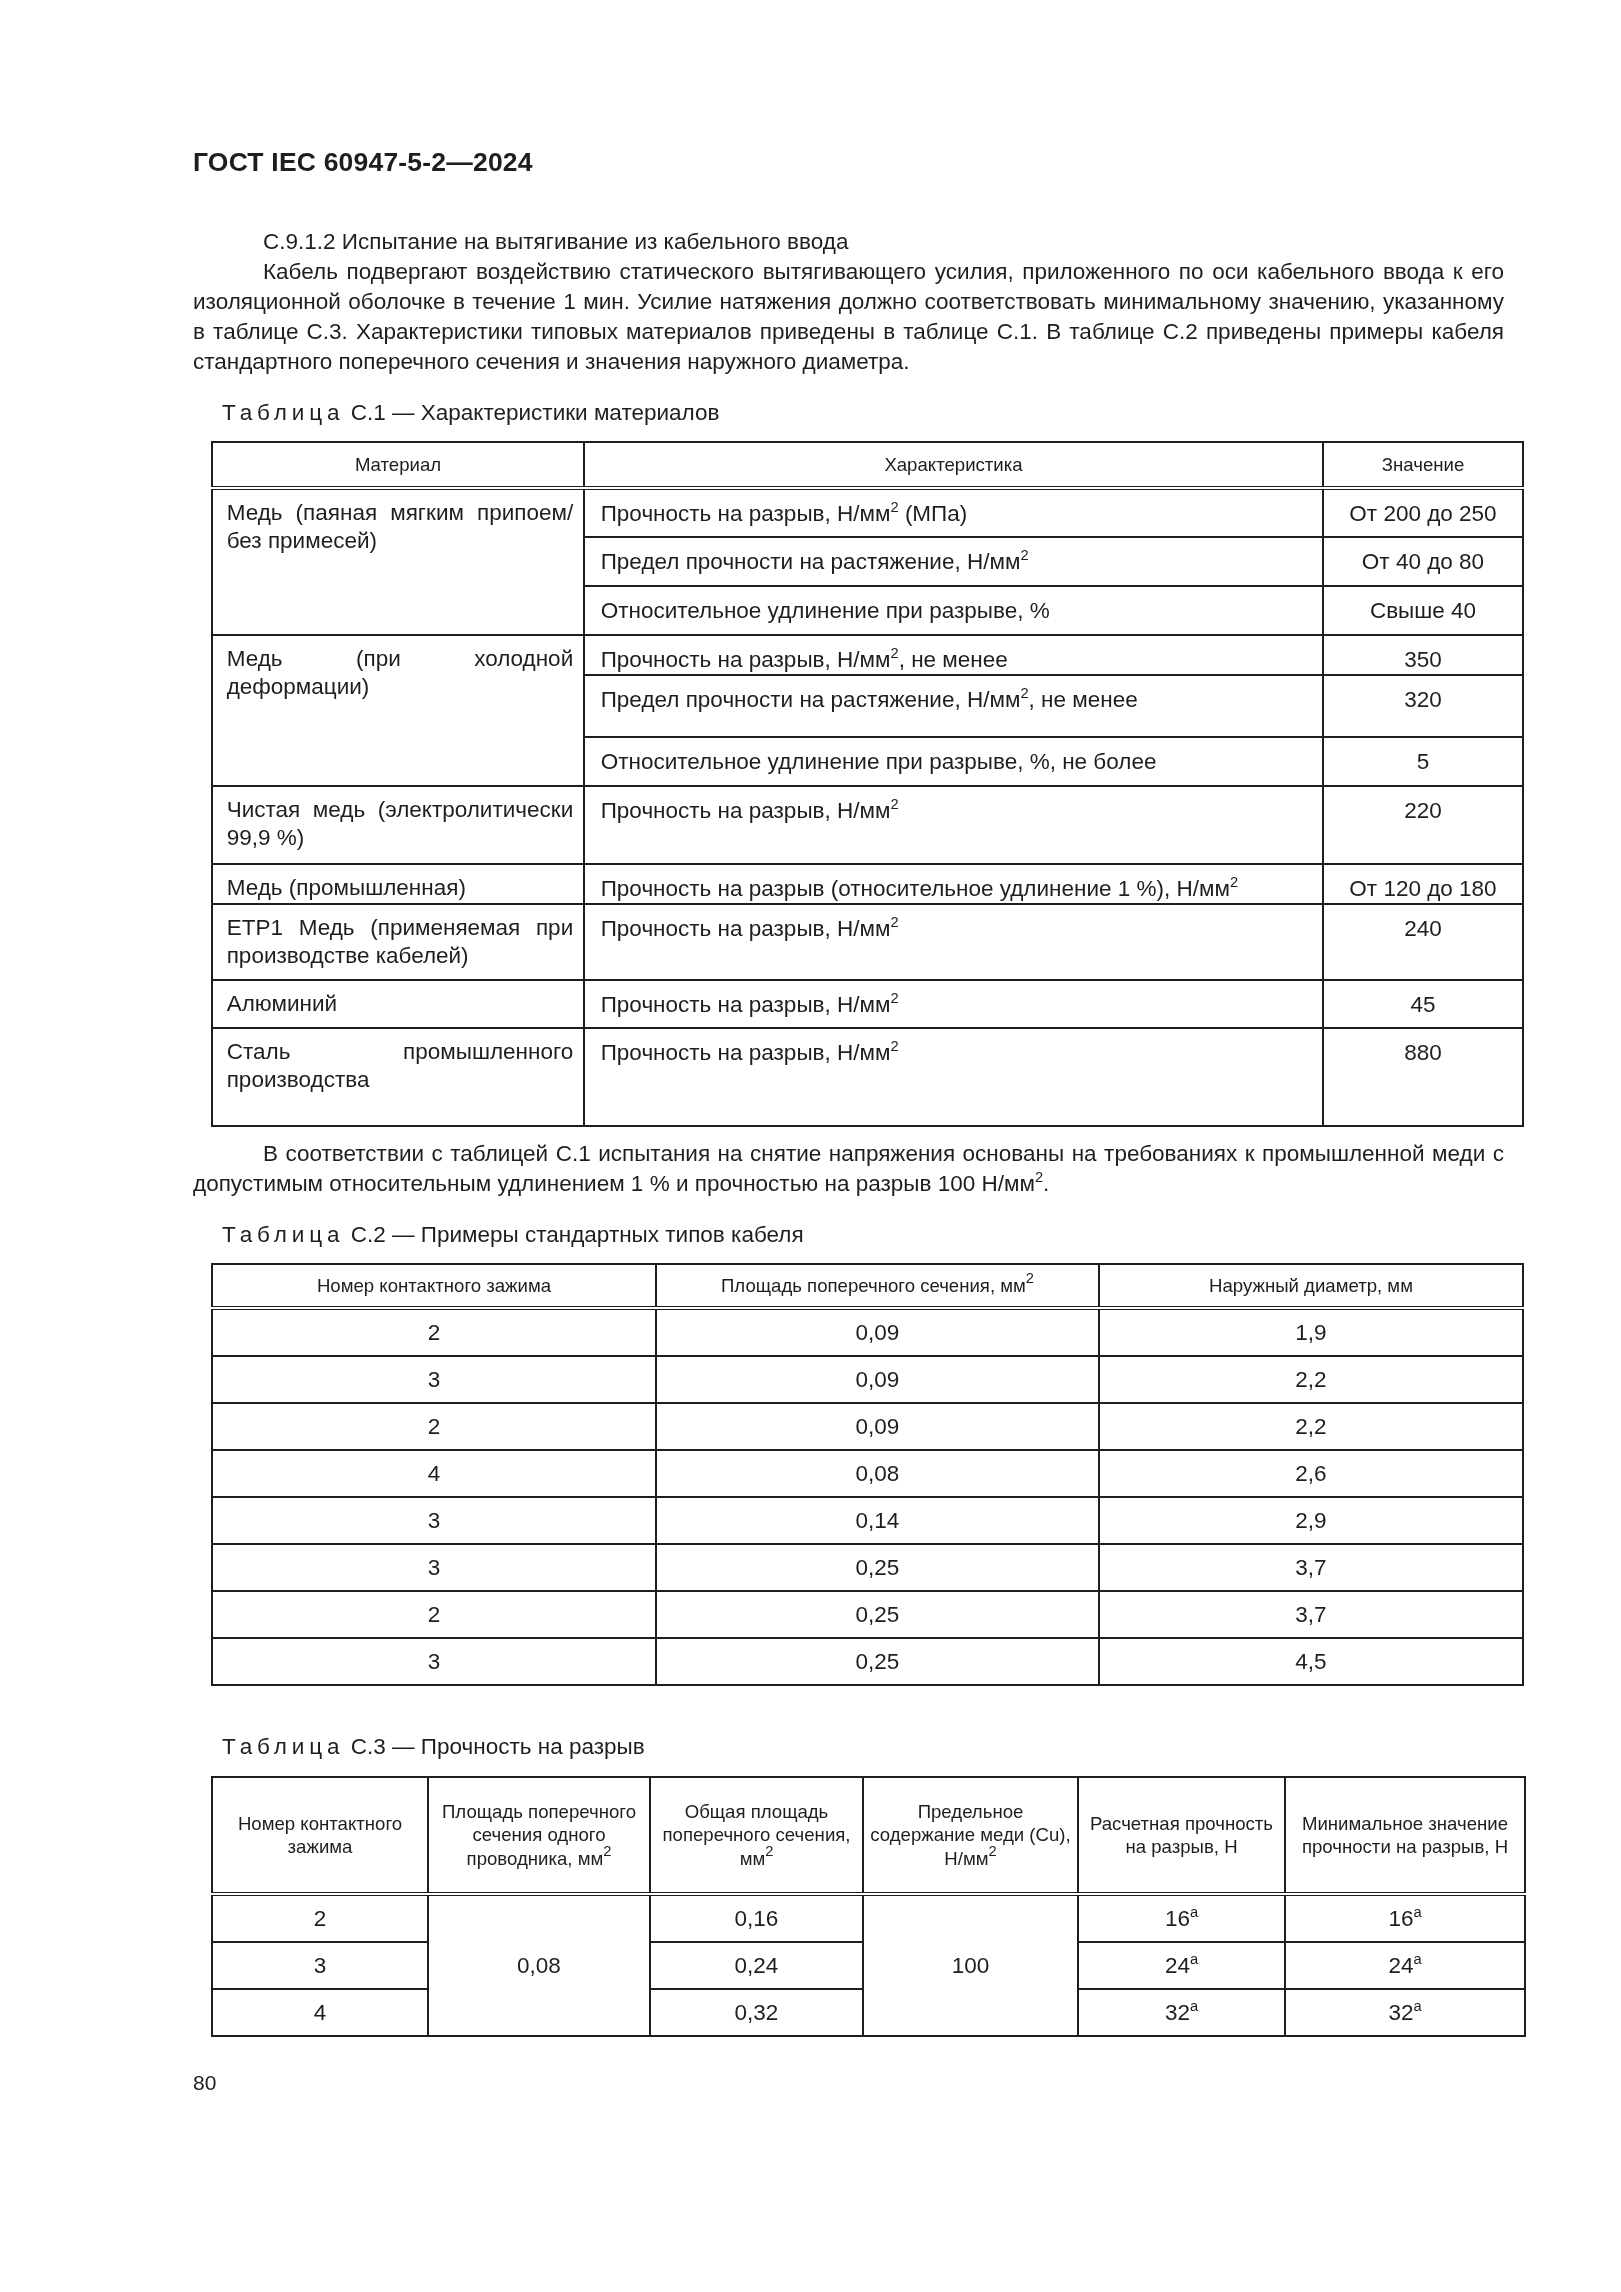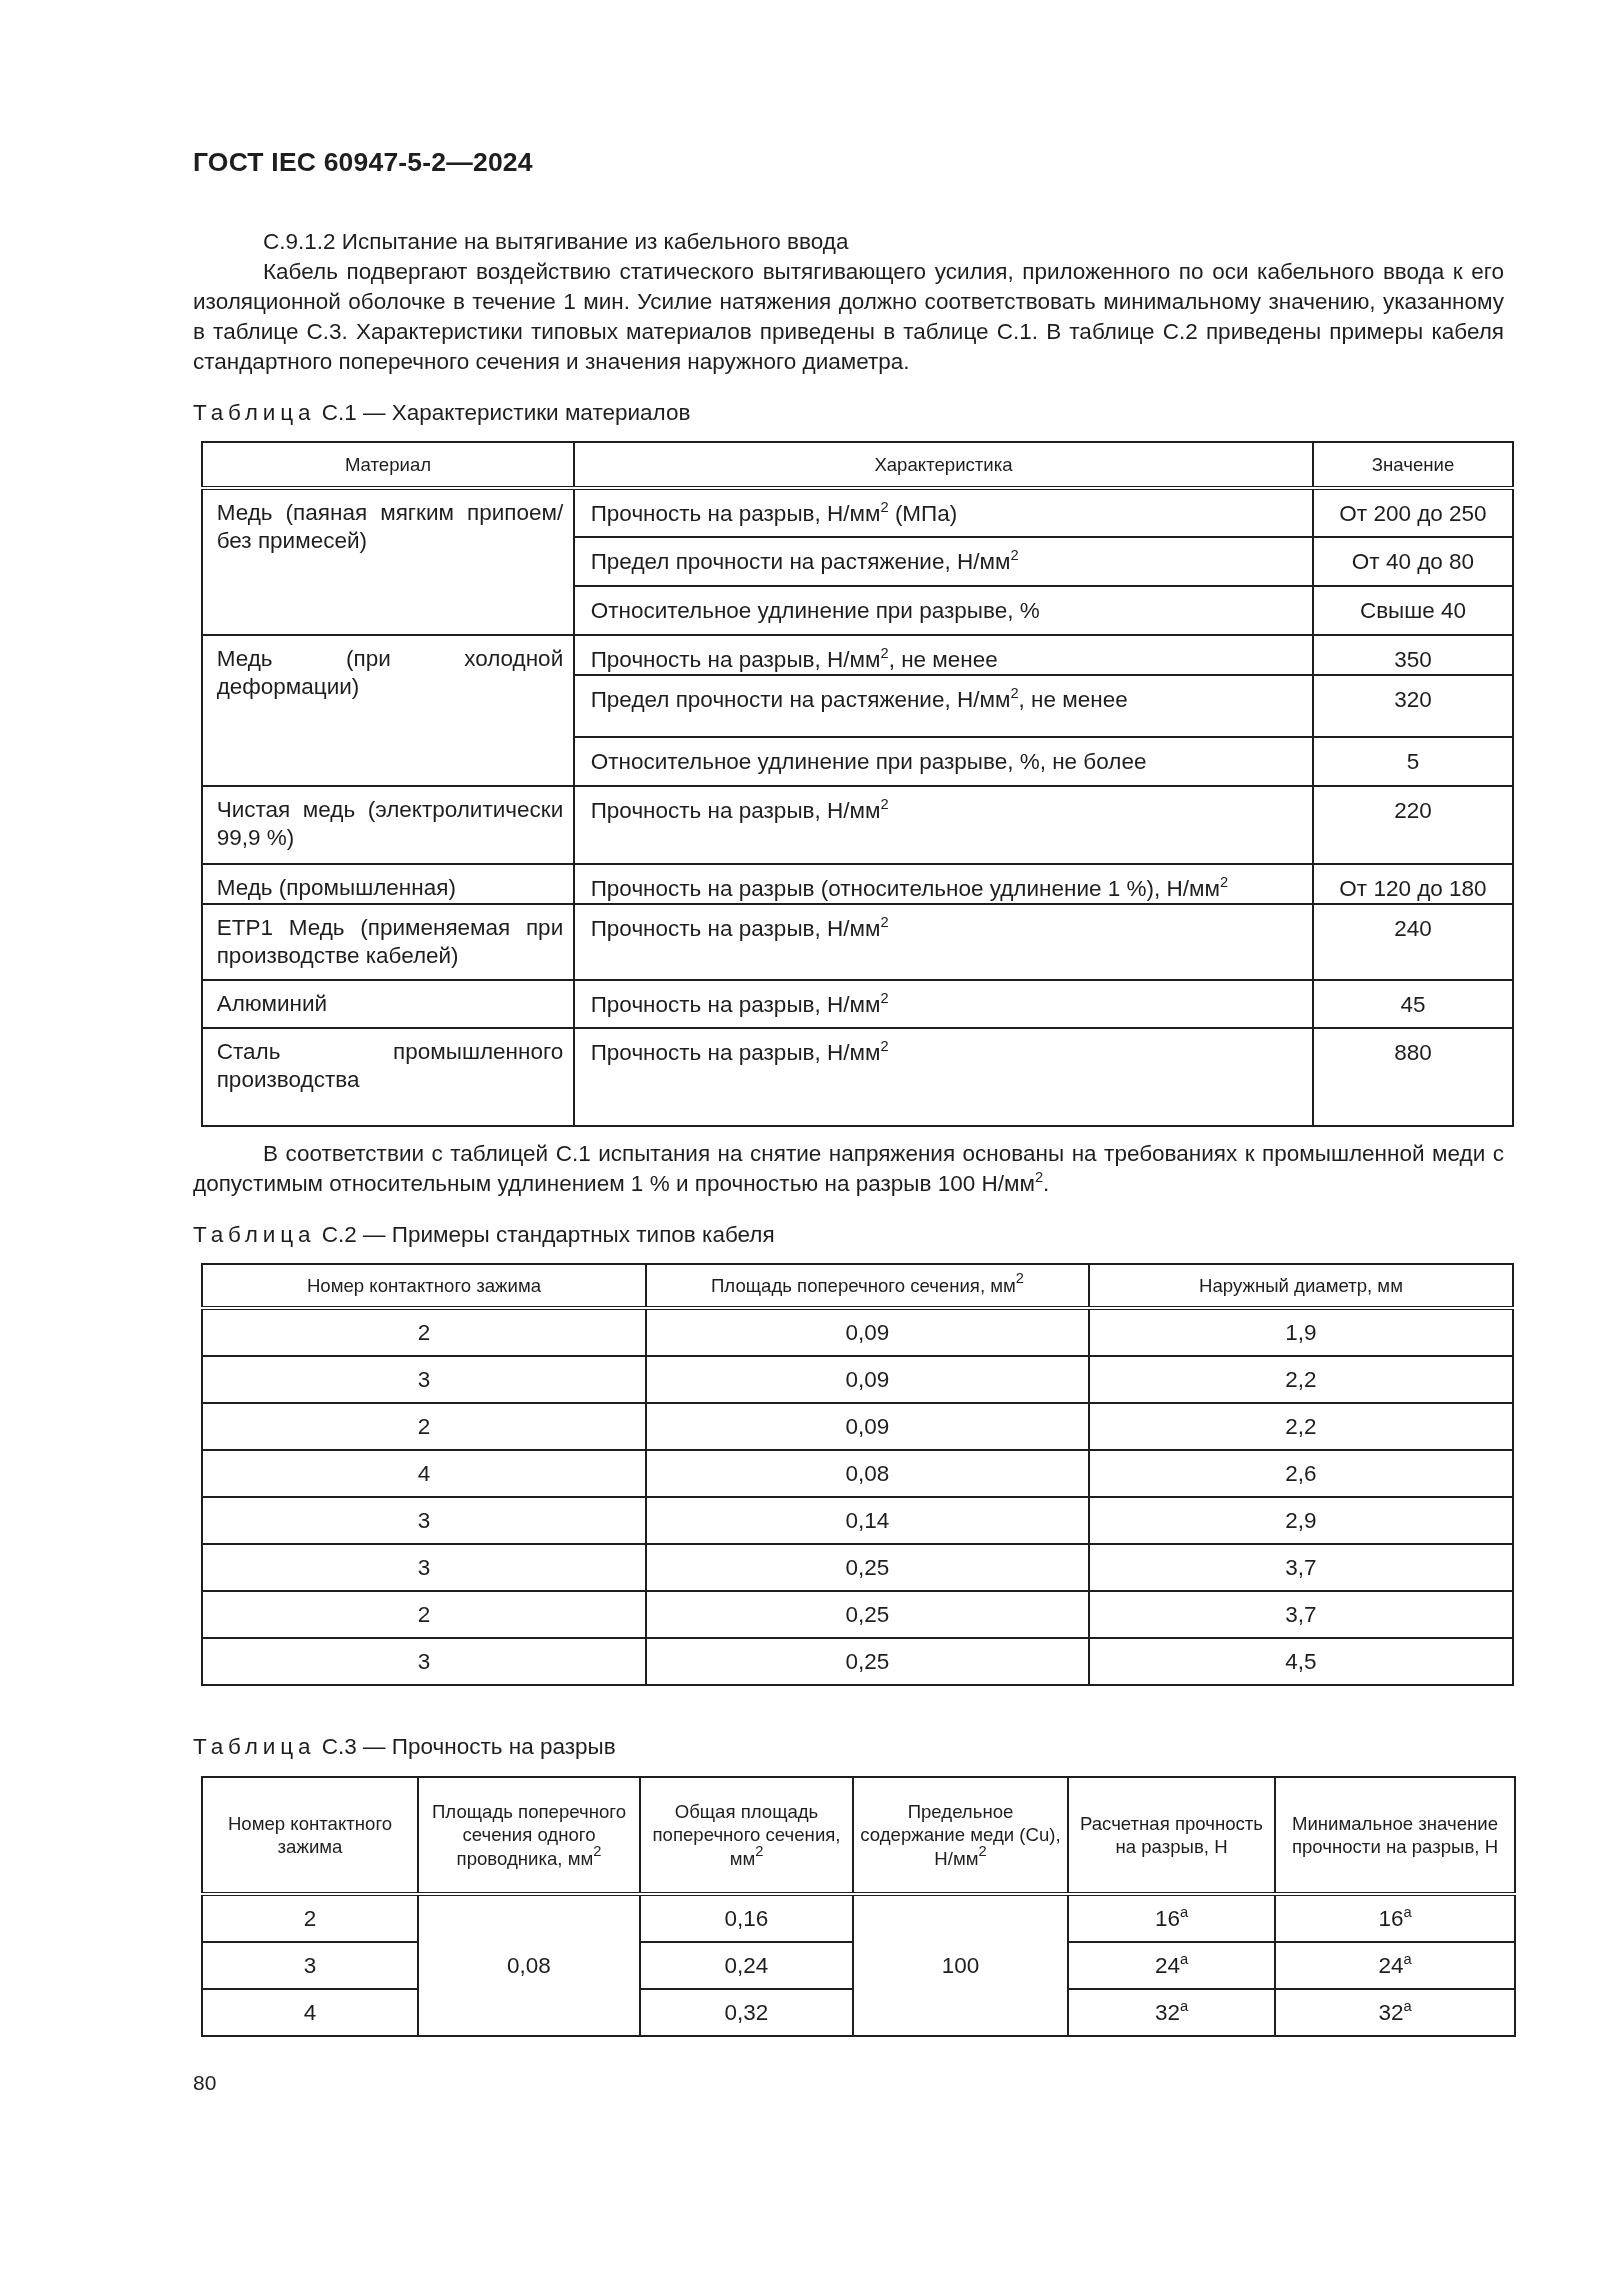--- a/index.html
+++ b/index.html
@@ -3,23 +3,23 @@
 <meta charset="utf-8">
 <style>
   html, body { margin: 0; padding: 0; background: #ffffff; }
   body { width: 1621px; height: 2293px; position: relative; overflow: hidden;
          font-family: "Liberation Sans", sans-serif; color: #1e1e1e; }
   .abs { position: absolute; }
   .doc-code { left: 193px; top: 147px; font-size: 26.5px; font-weight: bold; letter-spacing: 0.2px; white-space: nowrap; }
   .para { left: 193px; width: 1311px; font-size: 22.5px; line-height: 30px; text-align: justify; }
   .para p { margin: 0; text-indent: 70px; }
   .caption { left: 193px; font-size: 22.5px; white-space: nowrap; }
-  .caption .spaced { letter-spacing: 4.9px; }
+  .caption .spaced { letter-spacing: 4.9px; margin-left: 29px; }
   sup { font-size: 14.7px; line-height: 0; vertical-align: 8.8px; }
-  table { position: absolute; border-collapse: collapse; table-layout: fixed; left: 201px; width: 1311px; padding-left: 42px; }
+  table { position: absolute; border-collapse: collapse; table-layout: fixed; left: 211px; width: 1311px; padding-left: 42px; }
   td, th { border: 2px solid #1e1e1e; padding: 0; font-weight: normal; }
   th { font-size: 18.6px; }
   td { font-size: 22.5px; }
   .t1 th { height: 43px; }
   .t1 thead tr { border-bottom: 4.9px double #1e1e1e; }
   .t1 td { vertical-align: top; padding: 9.8px 15.7px 0 15.7px; line-height: 28px; }
   .t1 td.val { text-align: center; padding-left: 5.9px; padding-right: 5.9px; }
   .t1 td.mat { text-align: justify; padding: 8.8px 9.8px 0 13.7px; border-radius: 26px; }
   .t2 th { height: 41px; }
   .t2 thead tr { border-bottom: 4.9px double #1e1e1e; }

